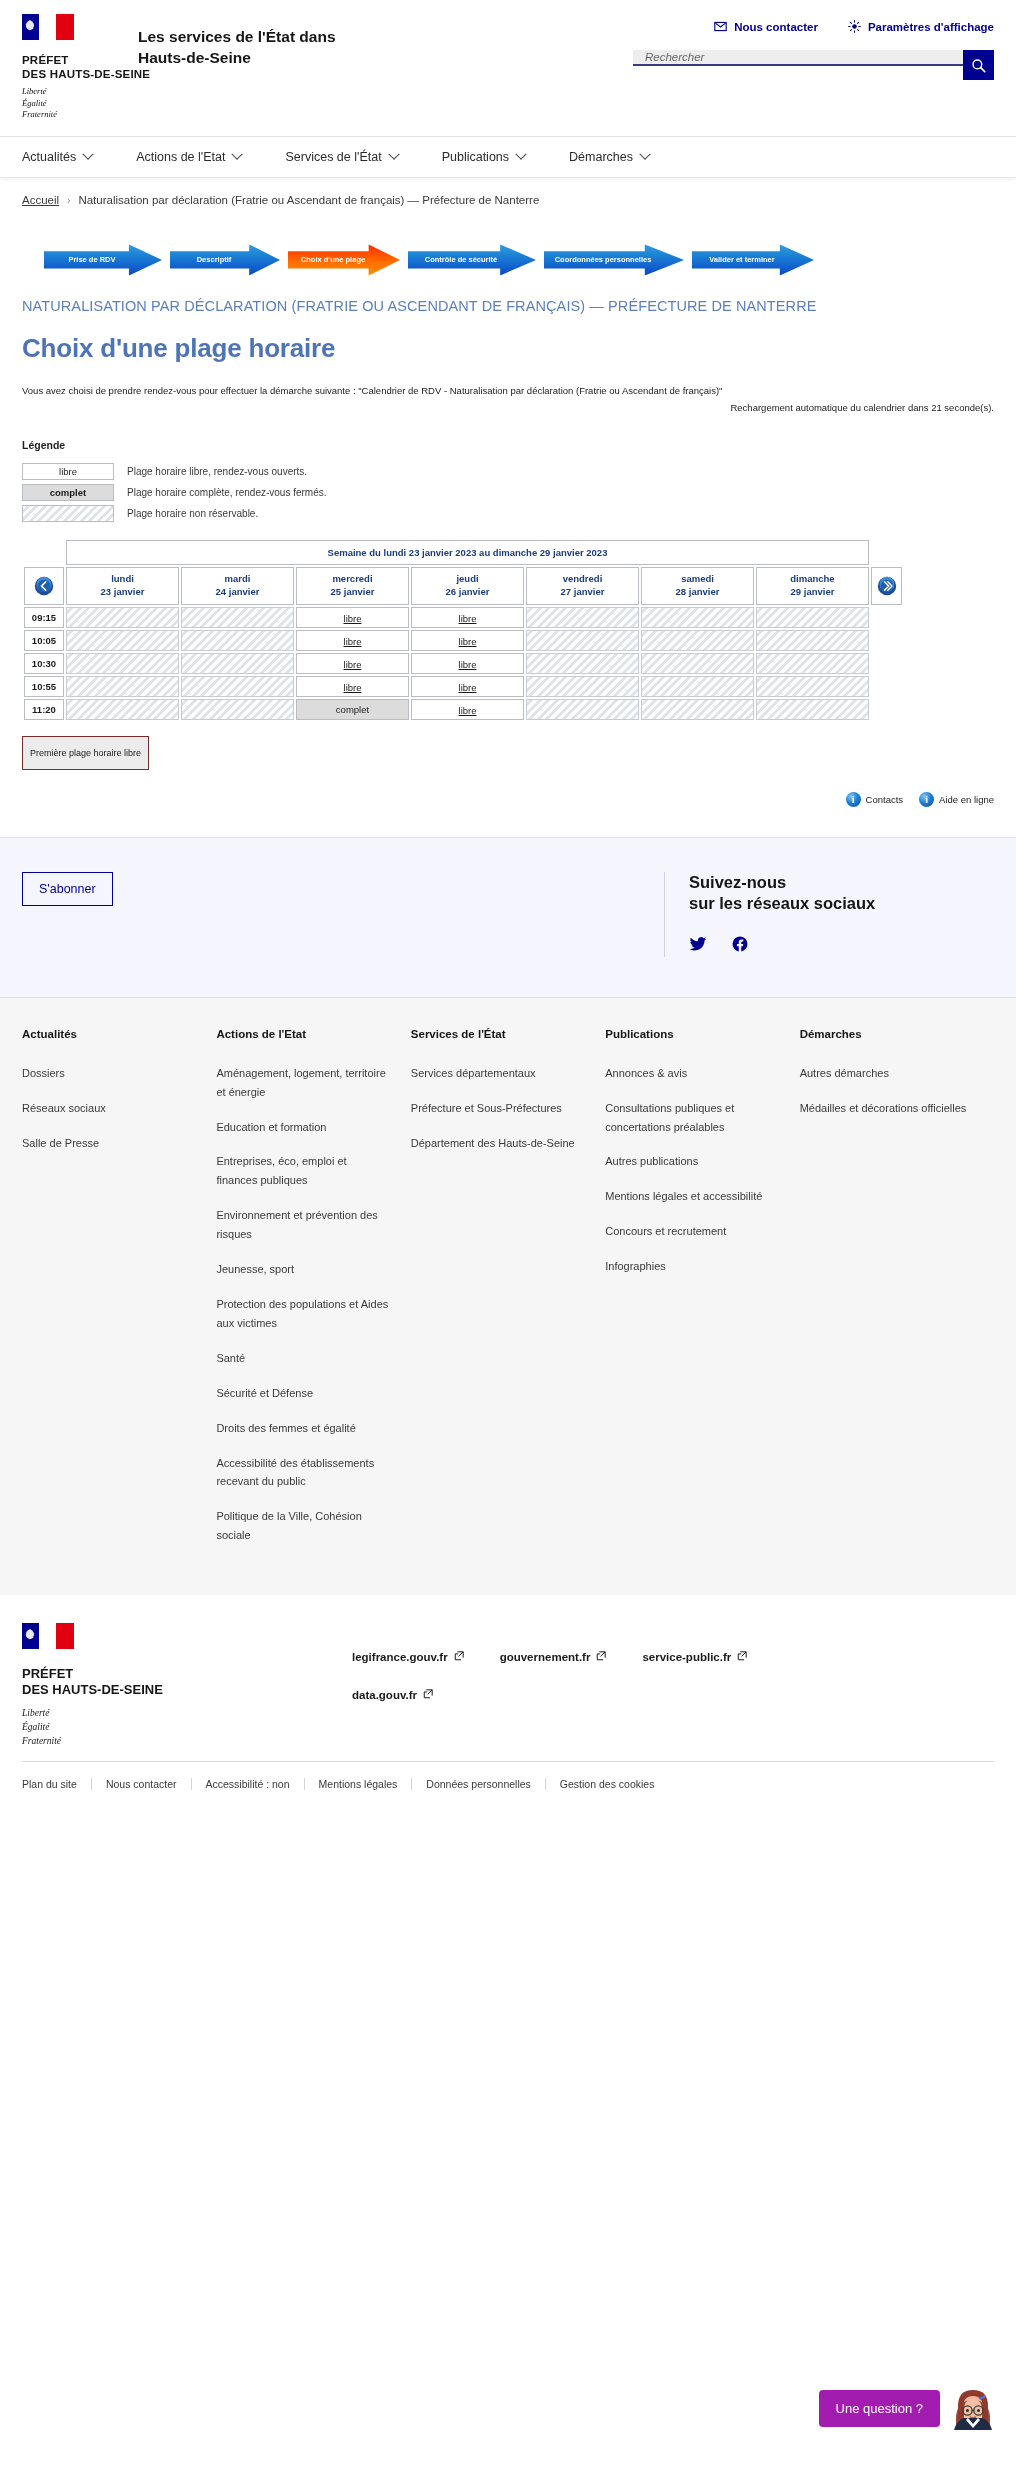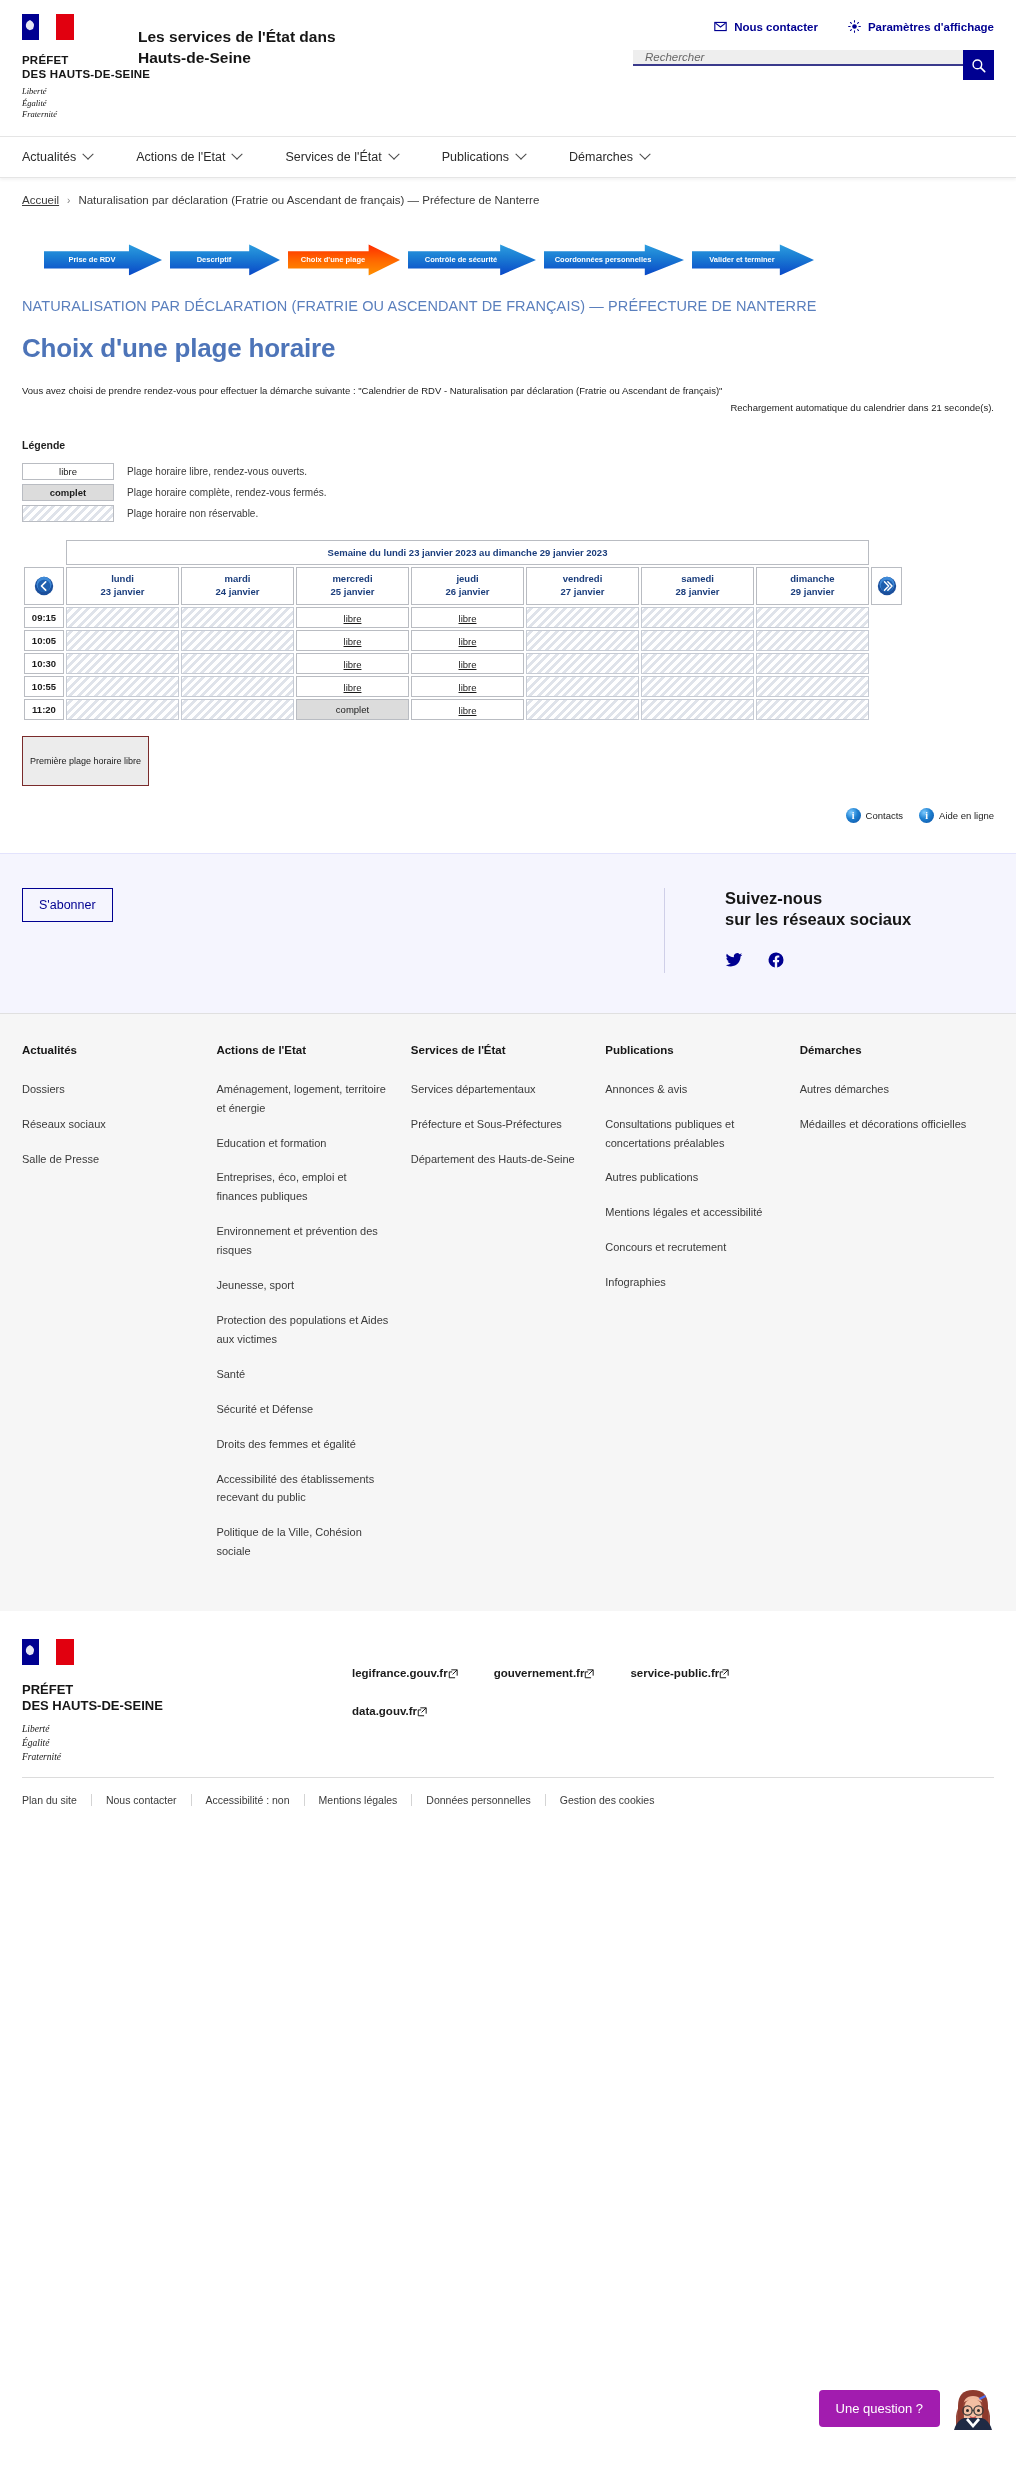--- a/index.html
+++ b/index.html
@@ -123,60 +123,60 @@
     padding:4px 4px; height:21px;
   }
   .slot { height:21px; text-align:center; padding:0; }
   .slot.na { background-image:repeating-linear-gradient(-45deg,#ffffff 0 3px,#dfe3ea 3px 6px); border-color:#c6cbd4; }
   .slot.libre a { font-size:9.5px; color:#1b1b1b; text-decoration:underline; }
   .slot.complet { background:#dcdcdc; font-size:9.5px; color:#1b1b1b; }
   .spacer-cell { border:none !important; background:transparent !important; }
 
   .first-free {
     display:inline-block; margin-top:14px; border:1px solid #7a2b2b; background:#ececec;
-    font-size:9px; color:#1b1b1b; padding:19px 7px;
+    font-size:9px; color:#1b1b1b; padding:11px 7px;
   }
   .help-row { display:flex; justify-content:flex-end; gap:16px; margin-top:22px; }
   .help-link { display:flex; align-items:center; gap:5px; font-size:9.5px; color:#1b1b1b; }
   .info-dot {
     width:15px; height:15px; border-radius:50%;
     background:radial-gradient(circle at 35% 30%, #7ecbff 0%, #1d7fd0 45%, #0b4ea0 100%);
     color:#fff; font-size:10px; font-weight:700; font-family:"Liberation Serif", serif;
     display:flex; align-items:center; justify-content:center;
   }
 
   
   .newsletter { background:#f5f5fe; border-top:1px solid #e3e3fd; padding:34px 22px 40px 22px; display:flex; }
   .nl-left { flex:1 1 auto; padding-right:30px; }
   .nl-title { font-size:18.5px; font-weight:700; color:#161616; margin:0 0 18px 0; }
   .nl-btn {
     display:inline-block; border:1px solid #000091; color:#000091; background:transparent;
     font-size:12.5px; padding:9px 16px; cursor:pointer; font-family:"Liberation Sans", sans-serif;
   }
-  .nl-right { flex:0 0 330px; border-left:1px solid #cfcfe8; padding-left:60px; }
+  .nl-right { flex:0 0 330px; border-left:1px solid #cfcfe8; padding-left:24px; }
   .nl-follow { font-size:16.5px; font-weight:700; color:#161616; line-height:1.3; margin:0 0 20px 0; }
   .social-row { display:flex; gap:24px; align-items:center; }
   .social { width:18px; height:18px; display:inline-block; }
 
   
   .footer-nav { background:#f6f6f6; border-top:1px solid #e0e0e0; padding:30px 22px 34px 22px; display:flex; gap:0; }
   .fcol { flex:1 1 0; padding-right:22px; }
   .fcol h4 { font-size:11.5px; font-weight:700; color:#161616; margin:0 0 24px 0; }
   .fcol a { display:block; font-size:11px; color:#3a3a3a; line-height:1.72; margin-bottom:16px; }
 
   
   .footer-bottom { background:#fff; padding:28px 22px 22px 22px; }
   .fb-top { display:flex; }
   .fb-logo { flex:0 0 330px; }
   .fb-title { font-weight:700; font-size:13px; line-height:1.24; color:#161616; margin-top:9px; }
   .fb-devise { font-family:"Liberation Serif", serif; font-style:italic; font-size:9.5px; line-height:1.45; color:#161616; margin-top:9px; }
   .fb-links { flex:1 1 auto; padding-top:28px; }
   .fb-links-row { display:flex; gap:36px; margin-bottom:26px; }
   .ext {
-    display:inline-flex; align-items:flex-end; gap:0; font-size:11.5px; font-weight:700; color:#1b1b1b;
+    display:inline-flex; align-items:flex-start; gap:6px; font-size:11.5px; font-weight:700; color:#1b1b1b;
   }
   .ext-ic { width:10px; height:10px; display:inline-block; }
   .fb-rule { border-top:1px solid #dcdcdc; margin:12px 0 0 0; }
   .fb-meta { display:flex; align-items:center; flex-wrap:wrap; padding-top:16px; }
   .fb-meta a { font-size:10.5px; color:#3a3a3a; padding:0 14px; border-left:1px solid #d4d4d4; }
   .fb-meta a:first-child { padding-left:0; border-left:none; }
   .fb-note { font-size:10.5px; color:#3a3a3a; padding-top:18px; }
   .fb-note a { text-decoration:underline; }
 
   

